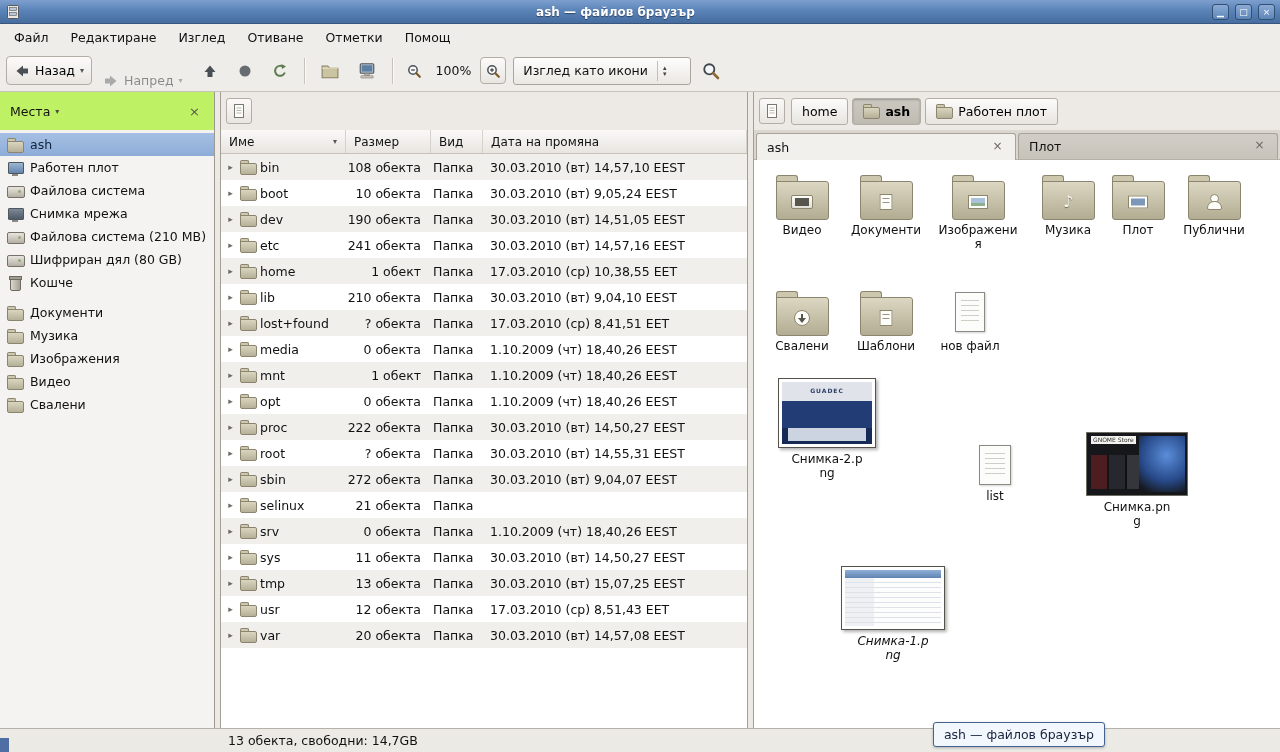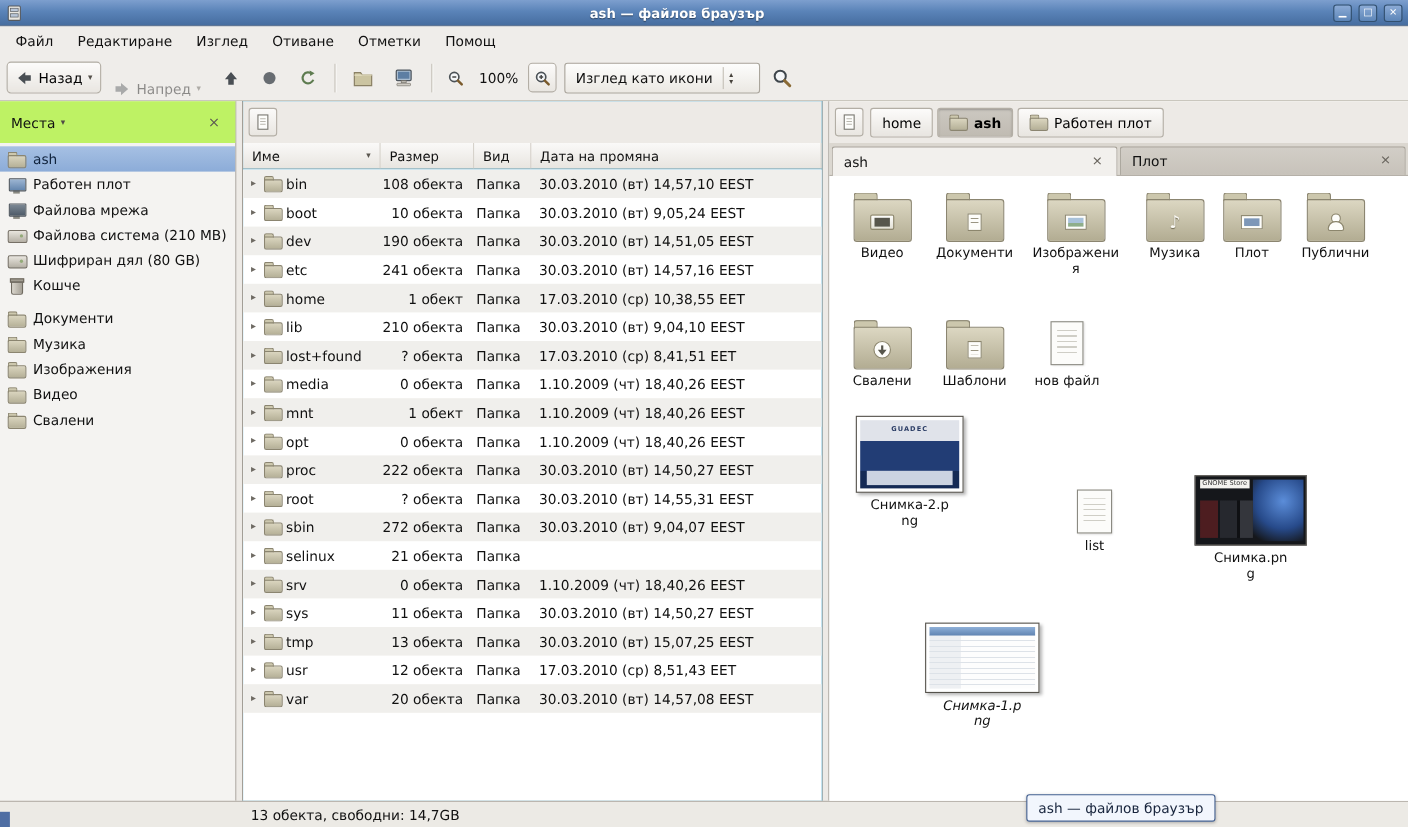--- a/index.html
+++ b/index.html
@@ -311,22 +311,26 @@
 
       <div class="side-item selected">
           <span class="ico i-folder"></span>
           <span>ash</span>
         </div>
           <div class="side-item">
           <span class="ico i-desktop"></span>
           <span>Работен плот</span>
         </div>
           <div class="side-item">
+          <span class="ico i-drive"></span>
+          <span>Файлова система</span>
+        </div>
+          <div class="side-item">
           <span class="ico i-network"></span>
-          <span>Файлова мрежа</span>
+          <span>Снимка мрежа</span>
         </div>
           <div class="side-item">
           <span class="ico i-drive"></span>
           <span>Файлова система (210 MB)</span>
         </div>
           <div class="side-item">
           <span class="ico i-drive"></span>
           <span>Шифриран дял (80 GB)</span>
         </div>
           <div class="side-item gap-after">

